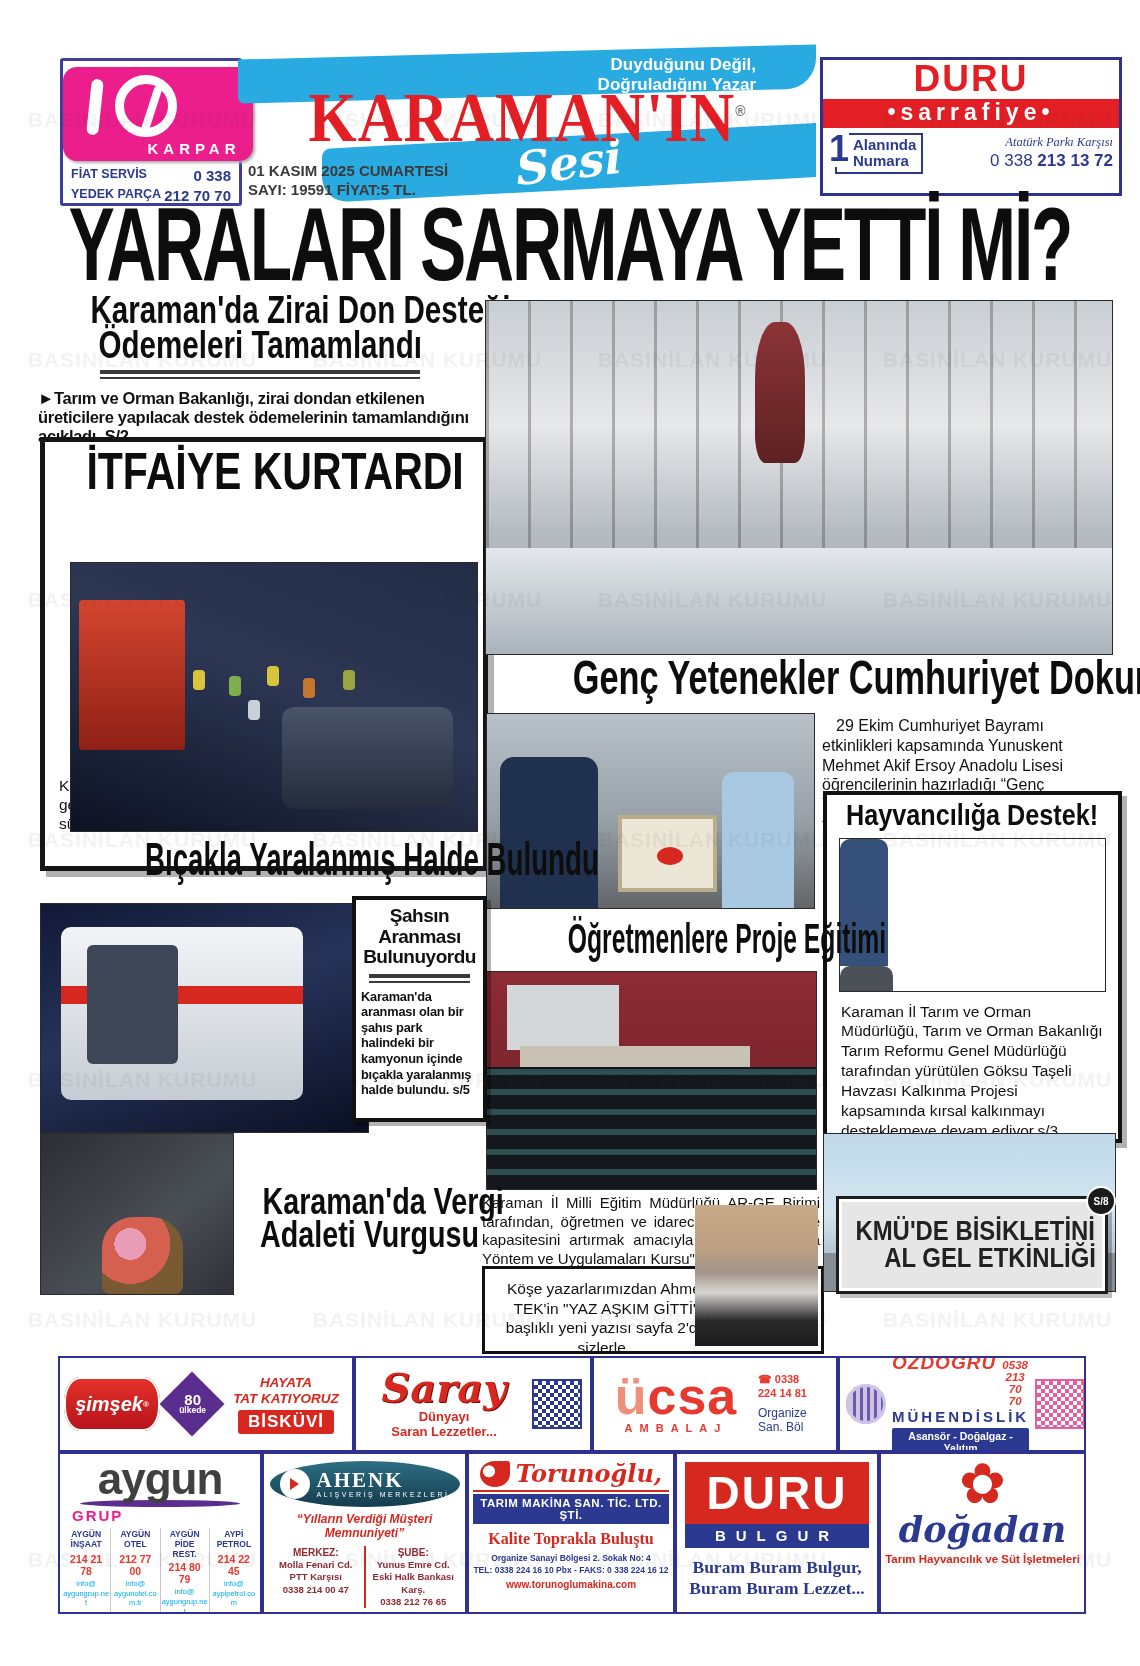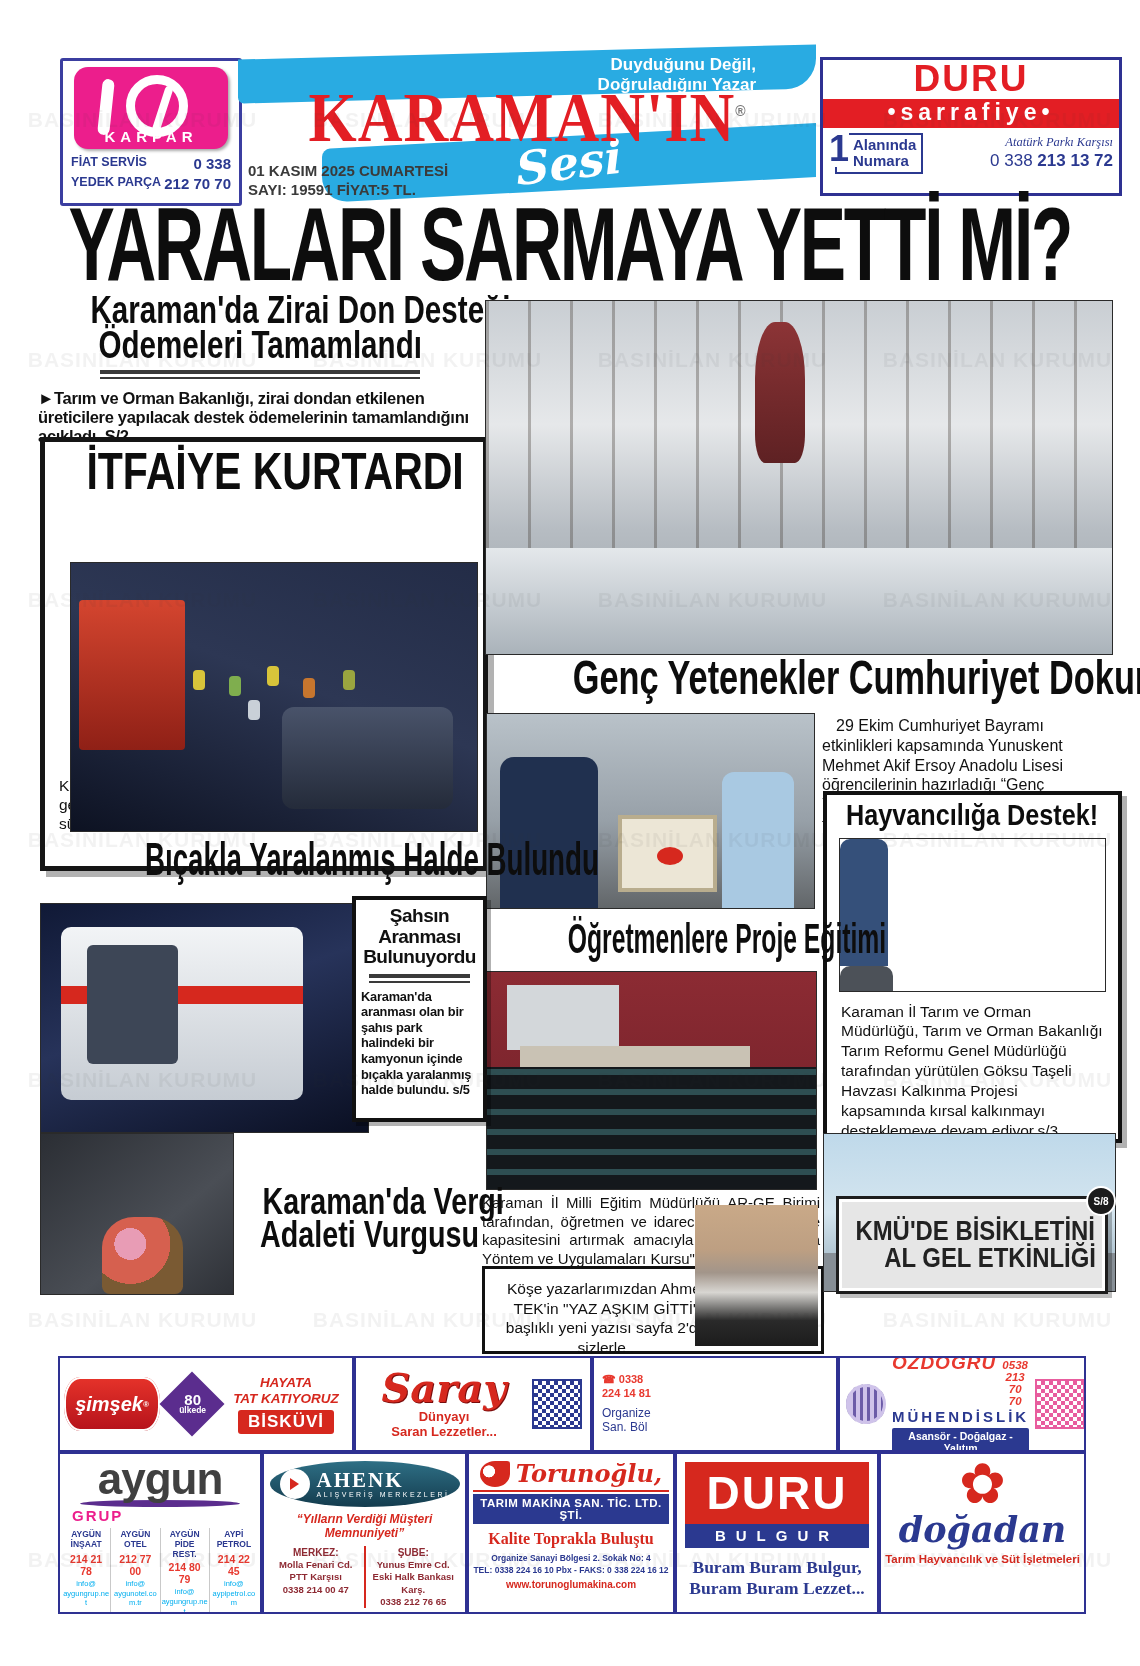--- a/index.html
+++ b/index.html
@@ -12,21 +12,21 @@
   .headline{font-weight:bold;color:#0d0d0d;text-align:center;line-height:.95;}
   .double-rule{border-top:4px solid #3a3a3a;border-bottom:2px solid #3a3a3a;height:3px;}
 
   
   #watermark-layer{position:absolute;inset:0;z-index:60;pointer-events:none;display:grid;
     grid-template-columns:repeat(4,1fr);grid-auto-rows:240px;align-items:center;justify-items:center;}
   #watermark-layer span{font-weight:bold;font-size:21px;color:#333;opacity:.06;letter-spacing:1px;}
 
   
   #karpar-box{left:60px;top:58px;width:176px;height:142px;border:3px solid #3B3EA0;background:#fff;border-radius:3px;}
-  .karpar-logo{position:relative;margin:6px auto 2px;width:154px;height:82px;background:#EC1E8C;border-radius:14px;box-shadow:2px 2px 3px #aaa;color:#fff;}
+  .karpar-logo{position:relative;margin:6px auto 2px;width:154px;height:94px;background:#EC1E8C;border-radius:14px;box-shadow:2px 2px 3px #aaa;color:#fff;padding-left:36px;}
   .k-stem{position:absolute;left:26px;top:12px;width:12px;height:56px;background:#fff;border-radius:6px;transform:rotate(6deg);}
   .k-ring{position:absolute;left:52px;top:8px;width:44px;height:44px;border:9px solid #fff;border-radius:50%;}
   .k-slash{position:absolute;left:84px;top:18px;width:8px;height:52px;background:#fff;border-radius:4px;transform:rotate(18deg);}
   .karpar-label{position:absolute;bottom:4px;width:100%;text-align:center;font-weight:bold;letter-spacing:5px;font-size:15px;}
   .karpar-lines{display:grid;grid-template-columns:1fr auto;padding:3px 8px 0;color:#2B3990;font-weight:bold;font-size:12.5px;line-height:1.35;}
   .karpar-lines .num{font-size:15px;text-align:right;}
 
   #masthead{left:238px;top:52px;width:578px;height:138px;}
   .mh-band-top{position:absolute;left:0;top:0;width:100%;height:44px;background:#29ABE2;transform:skewY(-1.5deg);border-radius:0 0 30px 6px;}
   .mh-tagline{position:absolute;right:60px;top:3px;text-align:right;color:#fff;font-weight:bold;font-size:17px;line-height:1.15;z-index:3;}
@@ -438,20 +438,24 @@
         <div class="saray-brand">Saray</div>
         <div class="saray-slogan">
           <div>Dünyayı</div>
           <div>Saran Lezzetler...</div>
         </div>
       </div>
       <div class="qr"></div>
     </div>
 
     <div class="ad" id="ad-ucsa">
+      <div class="ucsa-left">
+        <div class="ucsa-brand"><span class="u">ü</span><span>csa</span></div>
+        <div class="ucsa-sub">AMBALAJ</div>
+      </div>
       <div class="ucsa-right">
         <div class="ucsa-phone">
           <span>☎</span>
           <span>0338</span><br>
           <span>224 14 81</span>
         </div>
         <div class="ucsa-loc">
           <div>Organize</div>
           <div>San. Böl</div>
         </div>

